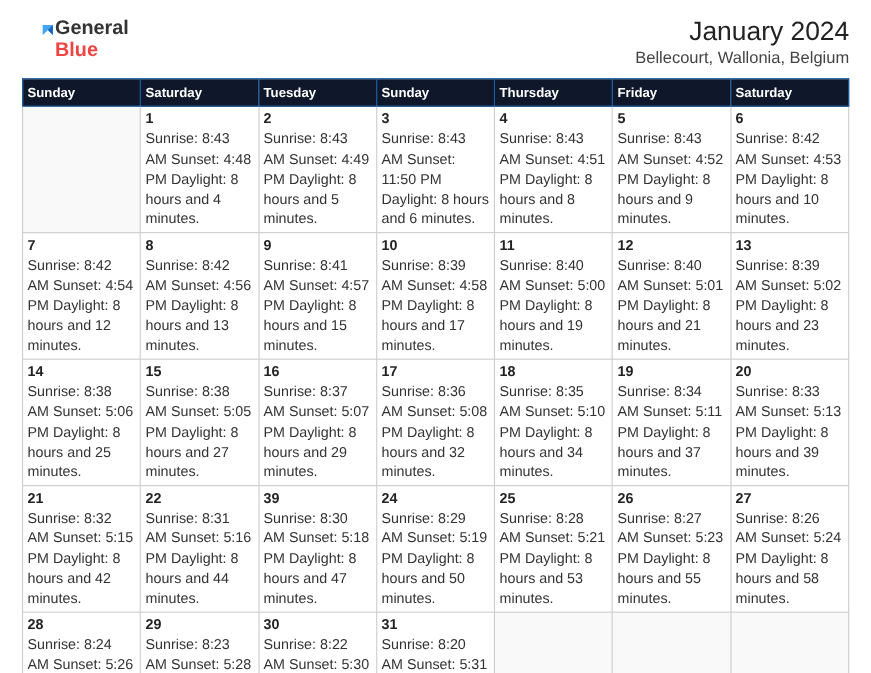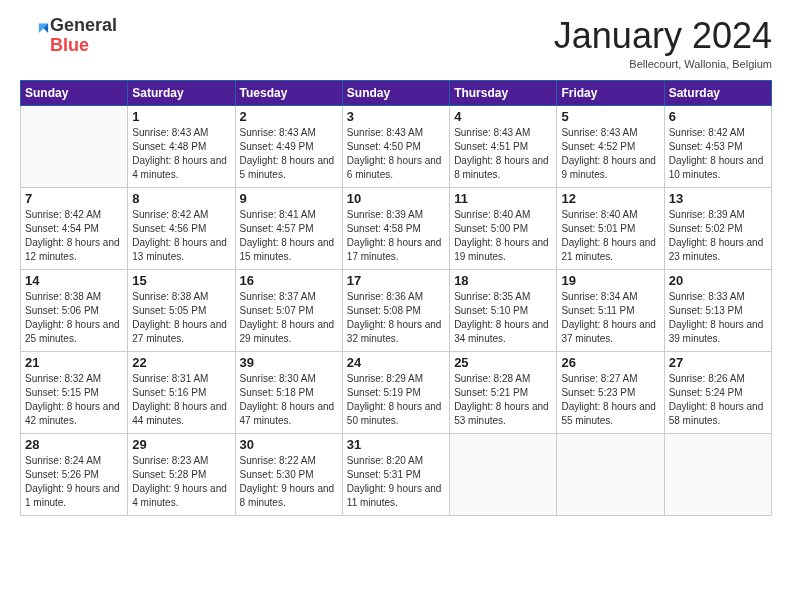--- a/index.html
+++ b/index.html
@@ -37,39 +37,39 @@
     .logo-blue { color: #ef4444; }
     .logo-icon {
       width: 28px;
       height: 28px;
       margin-left: 2px;
     }
     .title-block {
       text-align: right;
     }
     .month-title {
-      font-size: 36px;
+      font-size: 24px;
       font-weight: 300;
       color: #222;
       line-height: 1.1;
     }
     .location {
-      font-size: 11px;
+      font-size: 15px;
       color: #444;
       margin-top: 2px;
     }
     .calendar {
       flex: 1;
       border: 1px solid #ccc;
       border-collapse: collapse;
       width: 100%;
       table-layout: fixed;
     }
     .calendar th {
-      background: #4c1d95;
+      background: #0f172a;
       color: #fff;
       font-size: 12px;
       font-weight: bold;
       padding: 5px 4px;
       text-align: left;
       border: 1px solid #1a5fa8;
     }
     .calendar td {
       border: 1px solid #ccc;
       vertical-align: top;
@@ -79,21 +79,21 @@
       height: 82px;
     }
     .day-num {
       font-size: 13px;
       font-weight: bold;
       color: #222;
       display: block;
       margin-bottom: 2px;
     }
     .day-info {
-      font-size: 10px;
+      font-size: 13px;
       color: #333;
       line-height: 1.4;
     }
     .empty-cell {
       background: #f9f9f9;
     }
   </style>
 </head>
 <body>
 
@@ -144,21 +144,21 @@
           <td>
             <span class="day-num">2</span>
             <div class="day-info">Sunrise: 8:43 AM
 Sunset: 4:49 PM
 Daylight: 8 hours
 and 5 minutes.</div>
           </td>
           <td>
             <span class="day-num">3</span>
             <div class="day-info">Sunrise: 8:43 AM
-Sunset: 4:50 PM
+Sunset: 11:50 PM
 Daylight: 8 hours
 and 6 minutes.</div>
           </td>
           <td>
             <span class="day-num">4</span>
             <div class="day-info">Sunrise: 8:43 AM
 Sunset: 4:51 PM
 Daylight: 8 hours
 and 8 minutes.</div>
           </td>

